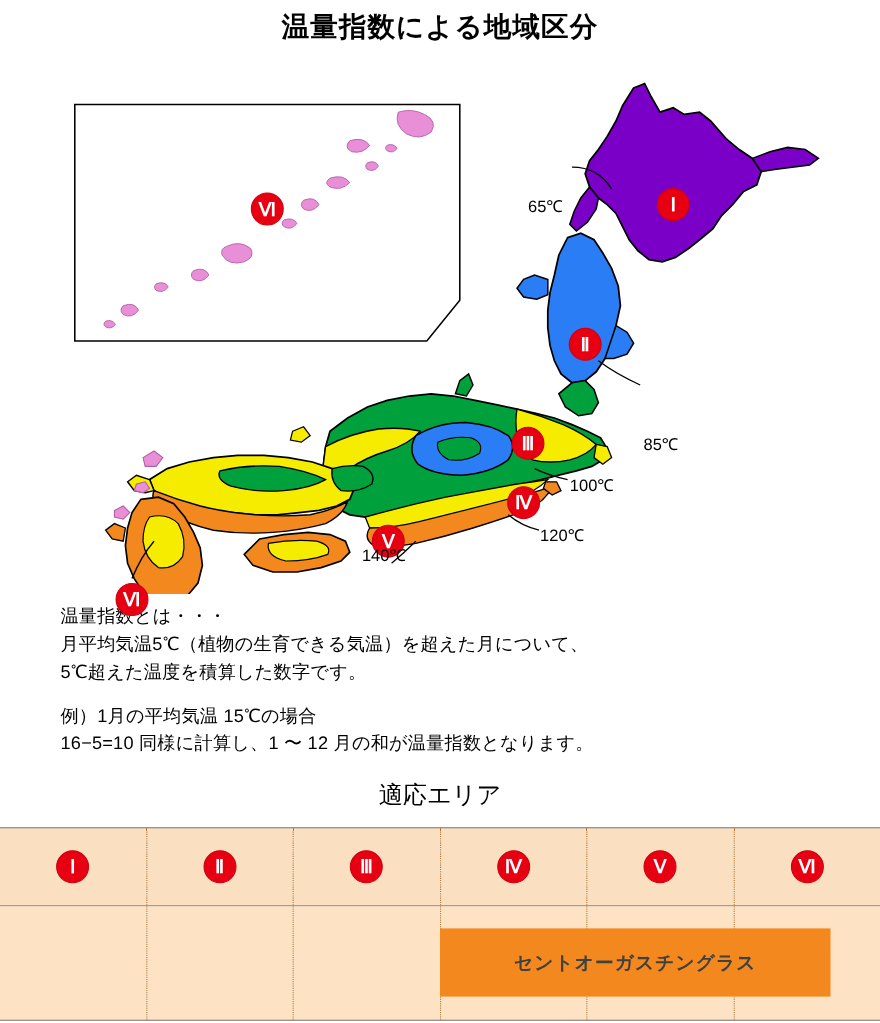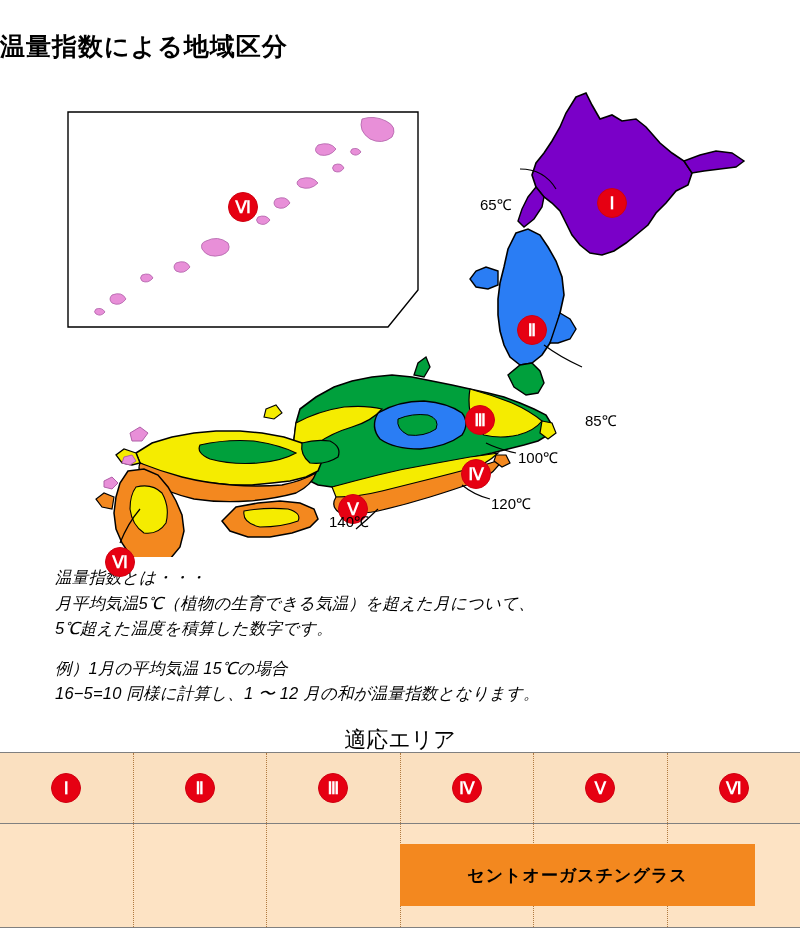--- a/index.html
+++ b/index.html
@@ -7,26 +7,26 @@
   body {
     width: 800px;
     height: 930px;
     background: #ffffff;
     font-family: "Liberation Sans", sans-serif;
     color: #000;
     position: relative;
     overflow: hidden;
   }
   #title {
+    text-align: center;
     font-size: 25px;
     font-weight: bold;
     letter-spacing: 1px;
-    padding-top: 13px;
+    padding-top: 8px;
     height: 40px;
-    margin-top: 17px;
   }
   #map-wrap {
     position: relative;
     width: 800px;
     height: 500px;
   }
   #map-svg { position: absolute; left: 0; top: 0; }
 
   .roman-badge {
     position: absolute;
@@ -48,21 +48,20 @@
     font-size: 15px;
     color: #000;
     white-space: nowrap;
   }
 
   #desc {
     padding: 8px 0 0 55px;
     font-size: 16.5px;
     line-height: 1.55;
     letter-spacing: 0.2px;
-    font-style: italic;
   }
   #desc .para2 { margin-top: 14px; }
 
   #area-title {
     text-align: center;
     font-size: 22px;
     font-weight: normal;
     margin-top: 18px;
   }
 
@@ -106,21 +105,21 @@
   #band {
     position: absolute;
     left: 400px;
     top: 92px;
     width: 355px;
     height: 62px;
     background: #f3881f;
     display: flex;
     align-items: center;
     justify-content: center;
-    color: #000000;
+    color: #404040;
     font-size: 17px;
     font-weight: bold;
     letter-spacing: 1px;
   }
 </style>
 </head>
 <body>
 
 <div id="title">温量指数による地域区分</div>
 

